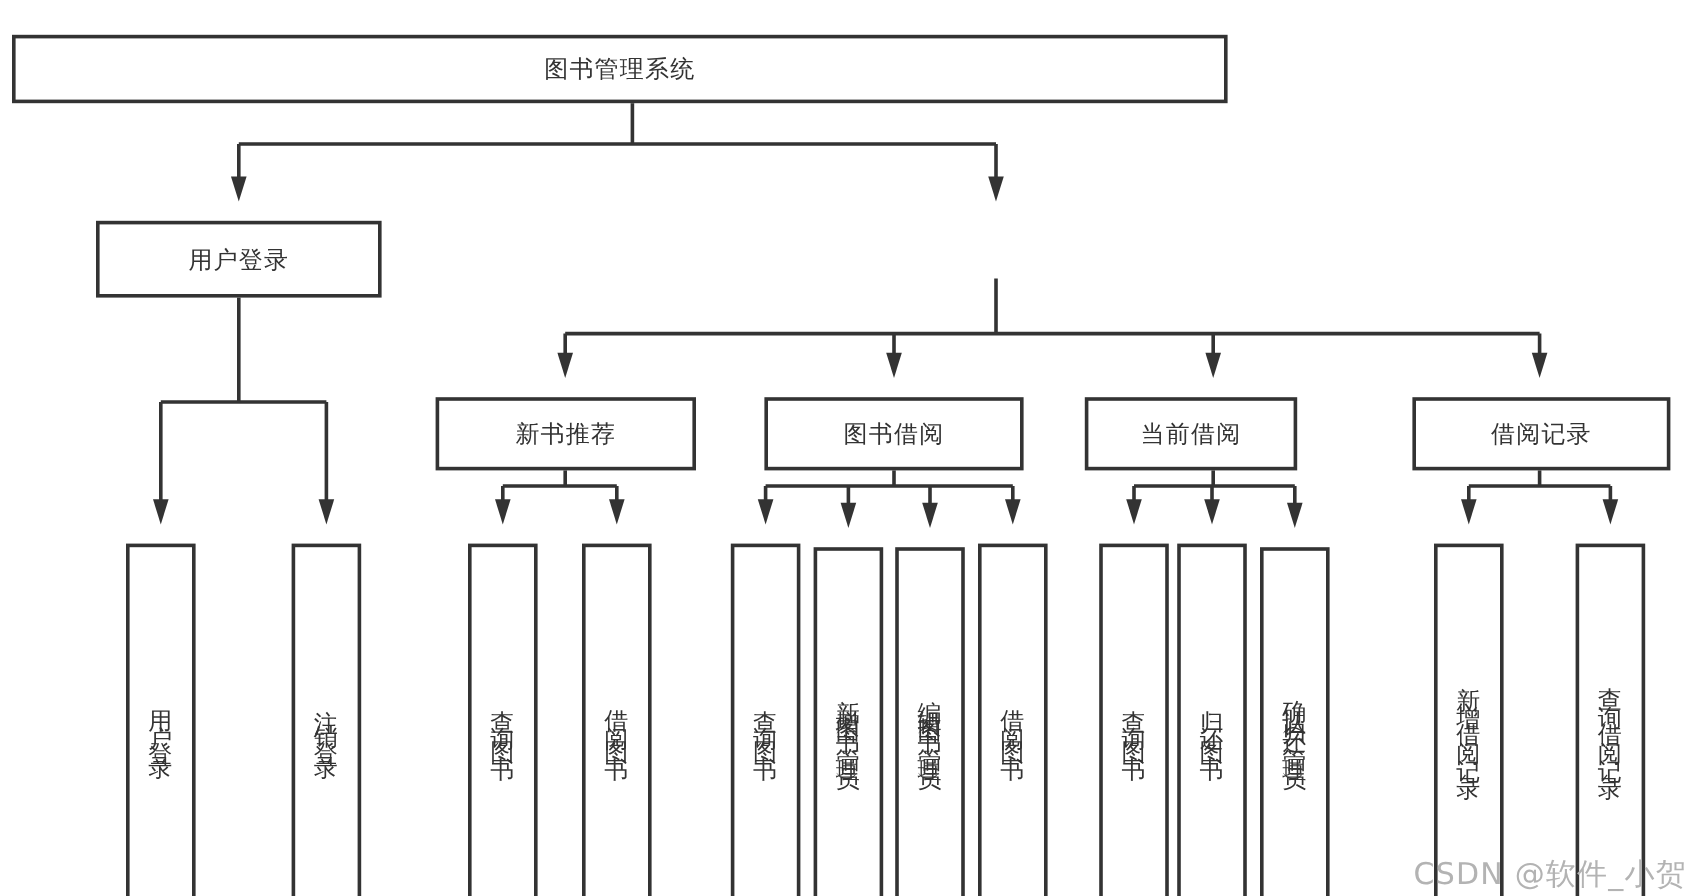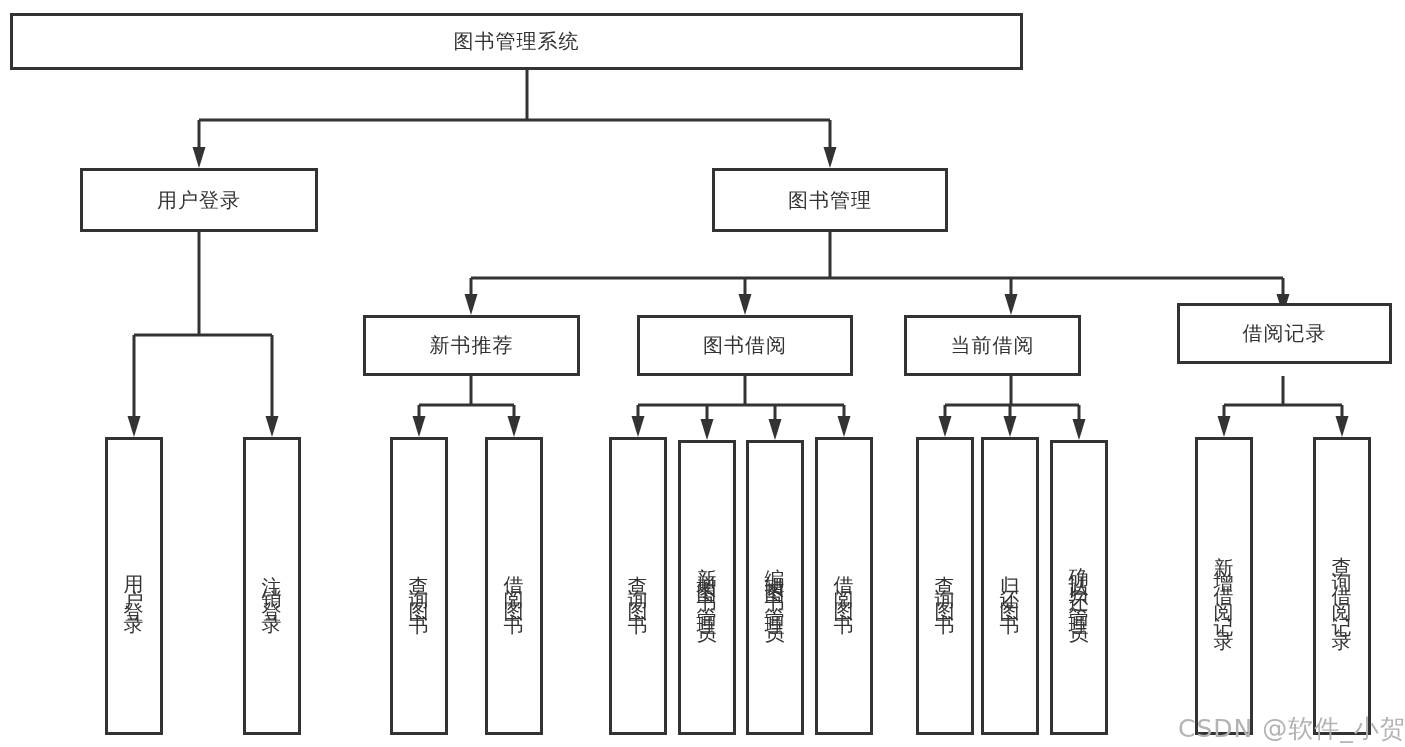--- a/index.html
+++ b/index.html
@@ -21,20 +21,21 @@
     top: 0;
     z-index: 1;
   }
   .box {
     position: absolute;
     box-sizing: border-box;
     border: 3px solid #333333;
     background: #ffffff;
     color: #333333;
     z-index: 2;
+    margin-top: 16px;
   }
   .h {
     display: flex;
     align-items: center;
     justify-content: center;
     font-size: 20px;
     letter-spacing: 1px;
   }
   .v {
     top: 437px;
@@ -107,26 +108,25 @@
       <polygon points="1003.5,416 1016.5,416 1010,437"></polygon>
       <polygon points="1072.5,419 1085.5,419 1079,440"></polygon>
       <polygon points="1217.5,416 1230.5,416 1224,437"></polygon>
       <polygon points="1335.5,416 1348.5,416 1342,437"></polygon>
     </g>
   </svg>
 
   <div class="box h" style="left:10px; top:13px; width:1013px; height:57px;">图书管理系统</div>
 
   <div class="box h" style="left:80px; top:168px; width:238px; height:64px;">用户登录</div>
-  <div class="box h" style="left:712px; top:168px; width:236px; height:64px;">图书管理</div>
 
   <div class="box h" style="left:363px; top:315px; width:217px; height:61px;">新书推荐</div>
   <div class="box h" style="left:637px; top:315px; width:216px; height:61px;">图书借阅</div>
   <div class="box h" style="left:904px; top:315px; width:177px; height:61px;">当前借阅</div>
-  <div class="box h" style="left:1177px; top:303px; width:215px; height:61px;">借阅记录</div>
+  <div class="box h" style="left:1177px; top:315px; width:215px; height:61px;">借阅记录</div>
 
   <div class="box v" style="left:105px;">用户登录</div>
   <div class="box v" style="left:243px;">注销登录</div>
 
   <div class="box v" style="left:390px;">查询图书</div>
   <div class="box v" style="left:485px;">借阅图书</div>
 
   <div class="box v" style="left:609px;">查询图书</div>
   <div class="box v adm" style="left:678px;">新增图书（管理员）</div>
   <div class="box v adm" style="left:746px;">编辑图书（管理员）</div>

